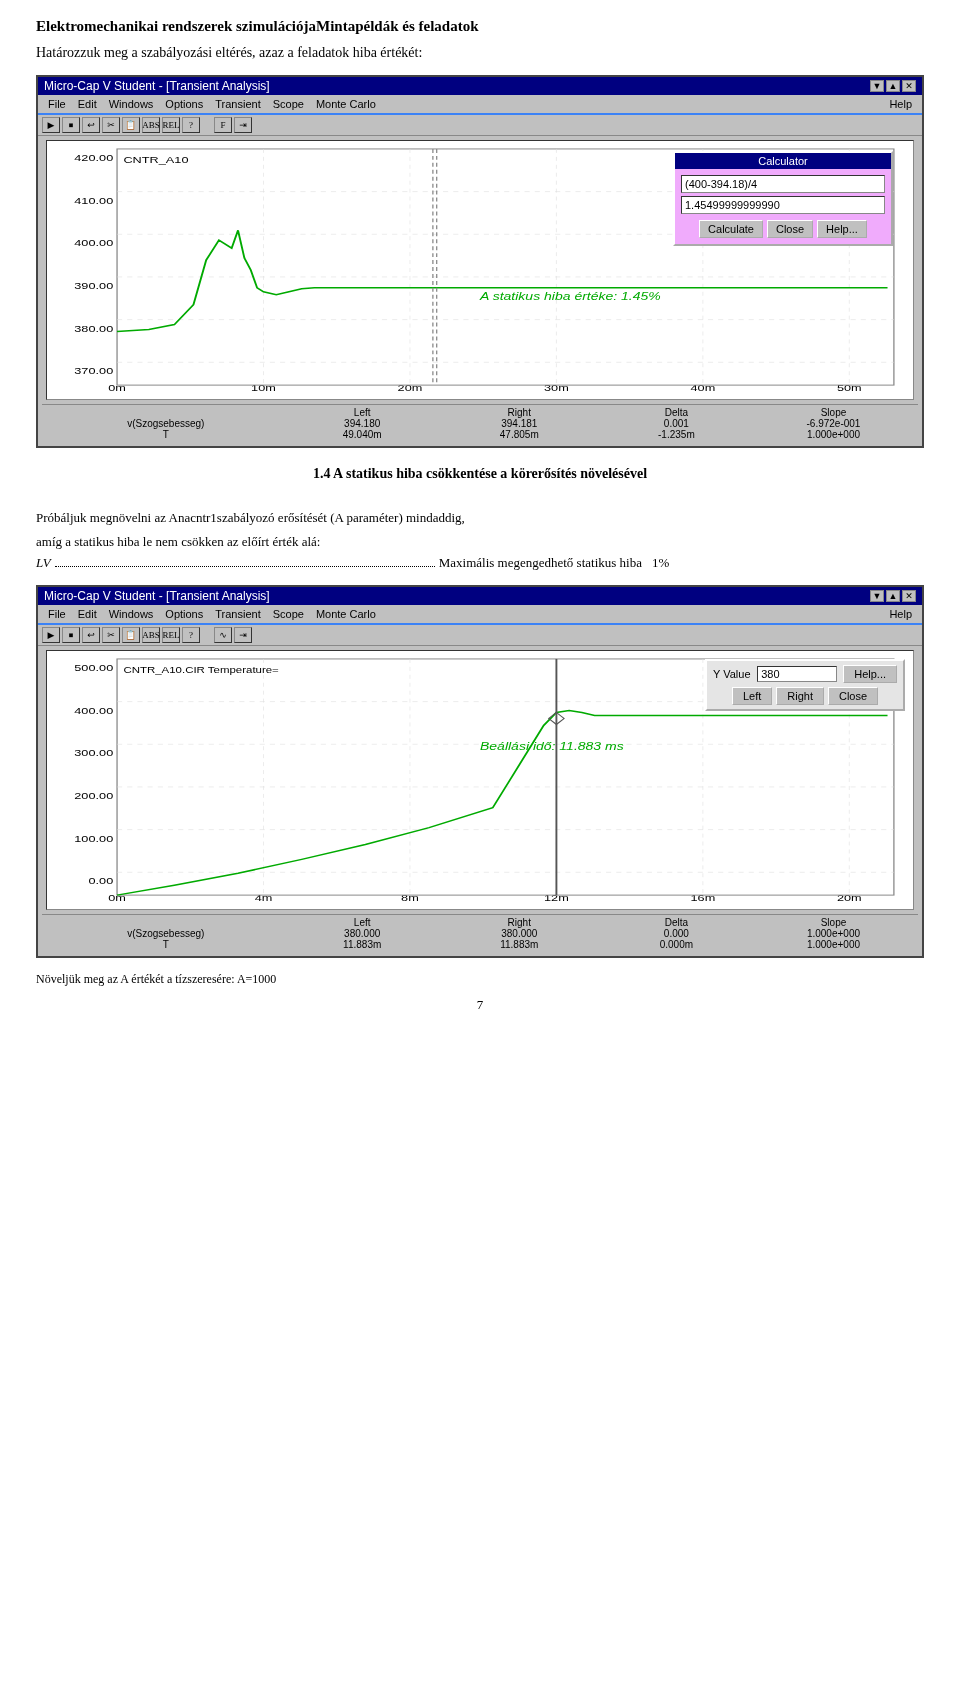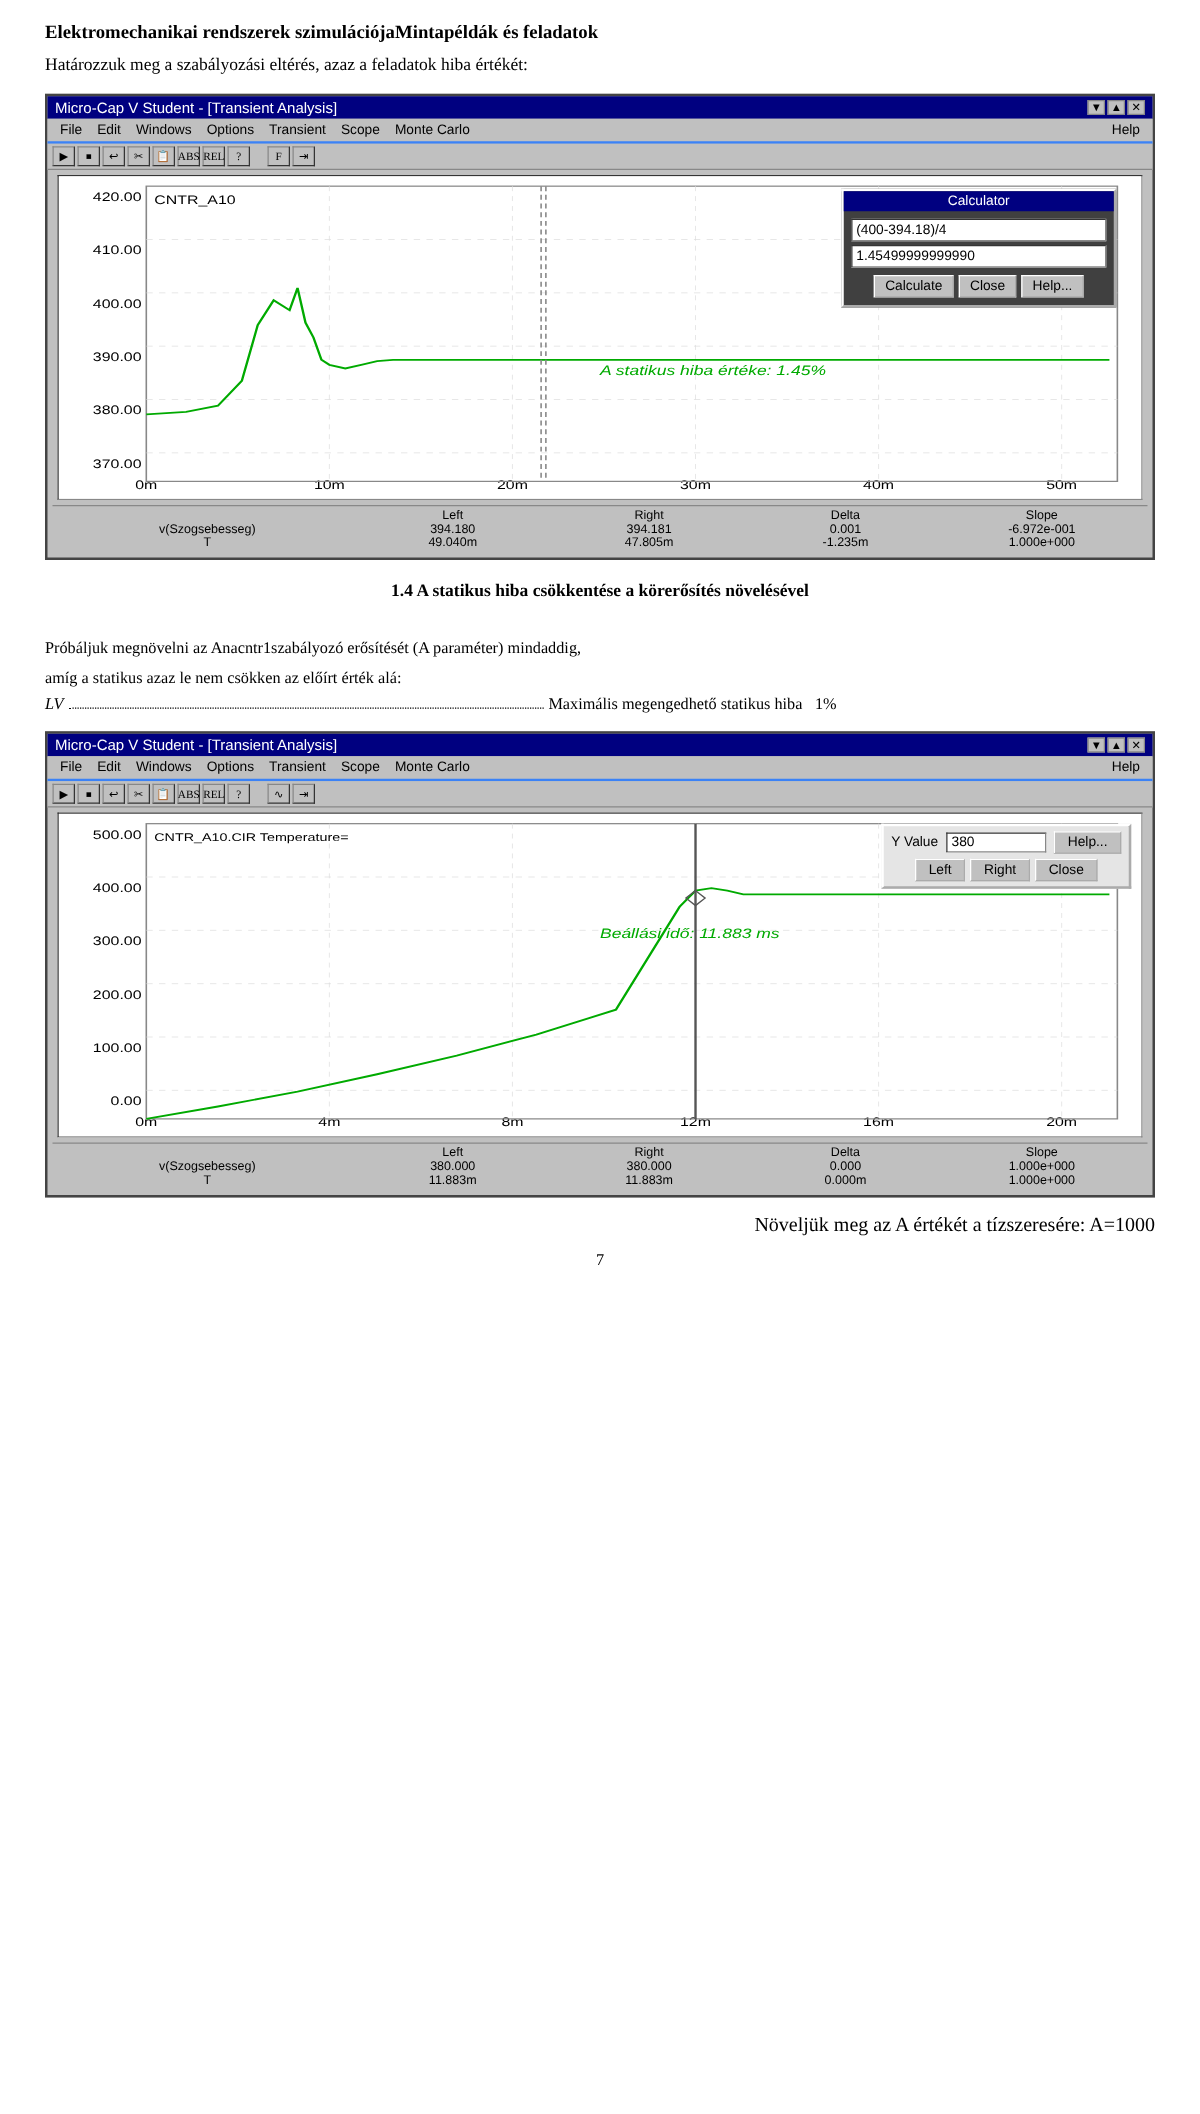--- a/index.html
+++ b/index.html
@@ -116,21 +116,21 @@
       width: 100%;
       height: 100%;
     }
 
     
     .calc-dialog {
       position: absolute;
       top: 10px;
       right: 20px;
       width: 220px;
-      background: #404040;
+      background: #f0abfc;
       border: 2px outset #fff;
       z-index: 10;
       font-family: 'Arial', sans-serif;
       font-size: 11px;
     }
     .calc-title {
       background: #000080;
       color: #fff;
       text-align: center;
       padding: 2px;
@@ -261,22 +261,22 @@
     .cursor-btn {
       background: #c0c0c0;
       border: 1px outset #fff;
       padding: 2px 10px;
       font-size: 11px;
       cursor: pointer;
     }
 
     
     .bottom-text {
-      font-size: 16px;
-      text-align: right;
+      font-size: 12px;
+      text-align: left;
       margin-top: 10px;
     }
     .page-num {
       text-align: center;
       font-size: 13px;
       margin-top: 10px;
     }
   </style>
 </head>
 <body>
@@ -411,21 +411,21 @@
         <div class="status-col">-1.235m</div>
         <div class="status-col">1.000e+000</div>
       </div>
     </div>
   </div>
 </div>
 
 <div style="margin-bottom: 14px;">
   <div class="section-heading">1.4 A statikus hiba csökkentése a körerősítés növelésével</div>
   <div class="section-text">Próbáljuk megnövelni az Anacntr1szabályozó erősítését (A paraméter) mindaddig,</div>
-  <div class="section-text">amíg a statikus azaz le nem csökken az előírt érték alá:</div>
+  <div class="section-text">amíg a statikus hiba le nem csökken az előírt érték alá:</div>
   <div class="lv-line">
     <span class="lv-label">LV</span>
     <span style="display:inline-block; width: 380px; border-bottom: 1px dotted #000; margin-bottom: 3px;"></span>
     <span>Maximális megengedhető statikus hiba</span>
     <span style="margin-left:6px;">1%</span>
   </div>
 </div>
 
 <div class="sim-window2">
 

